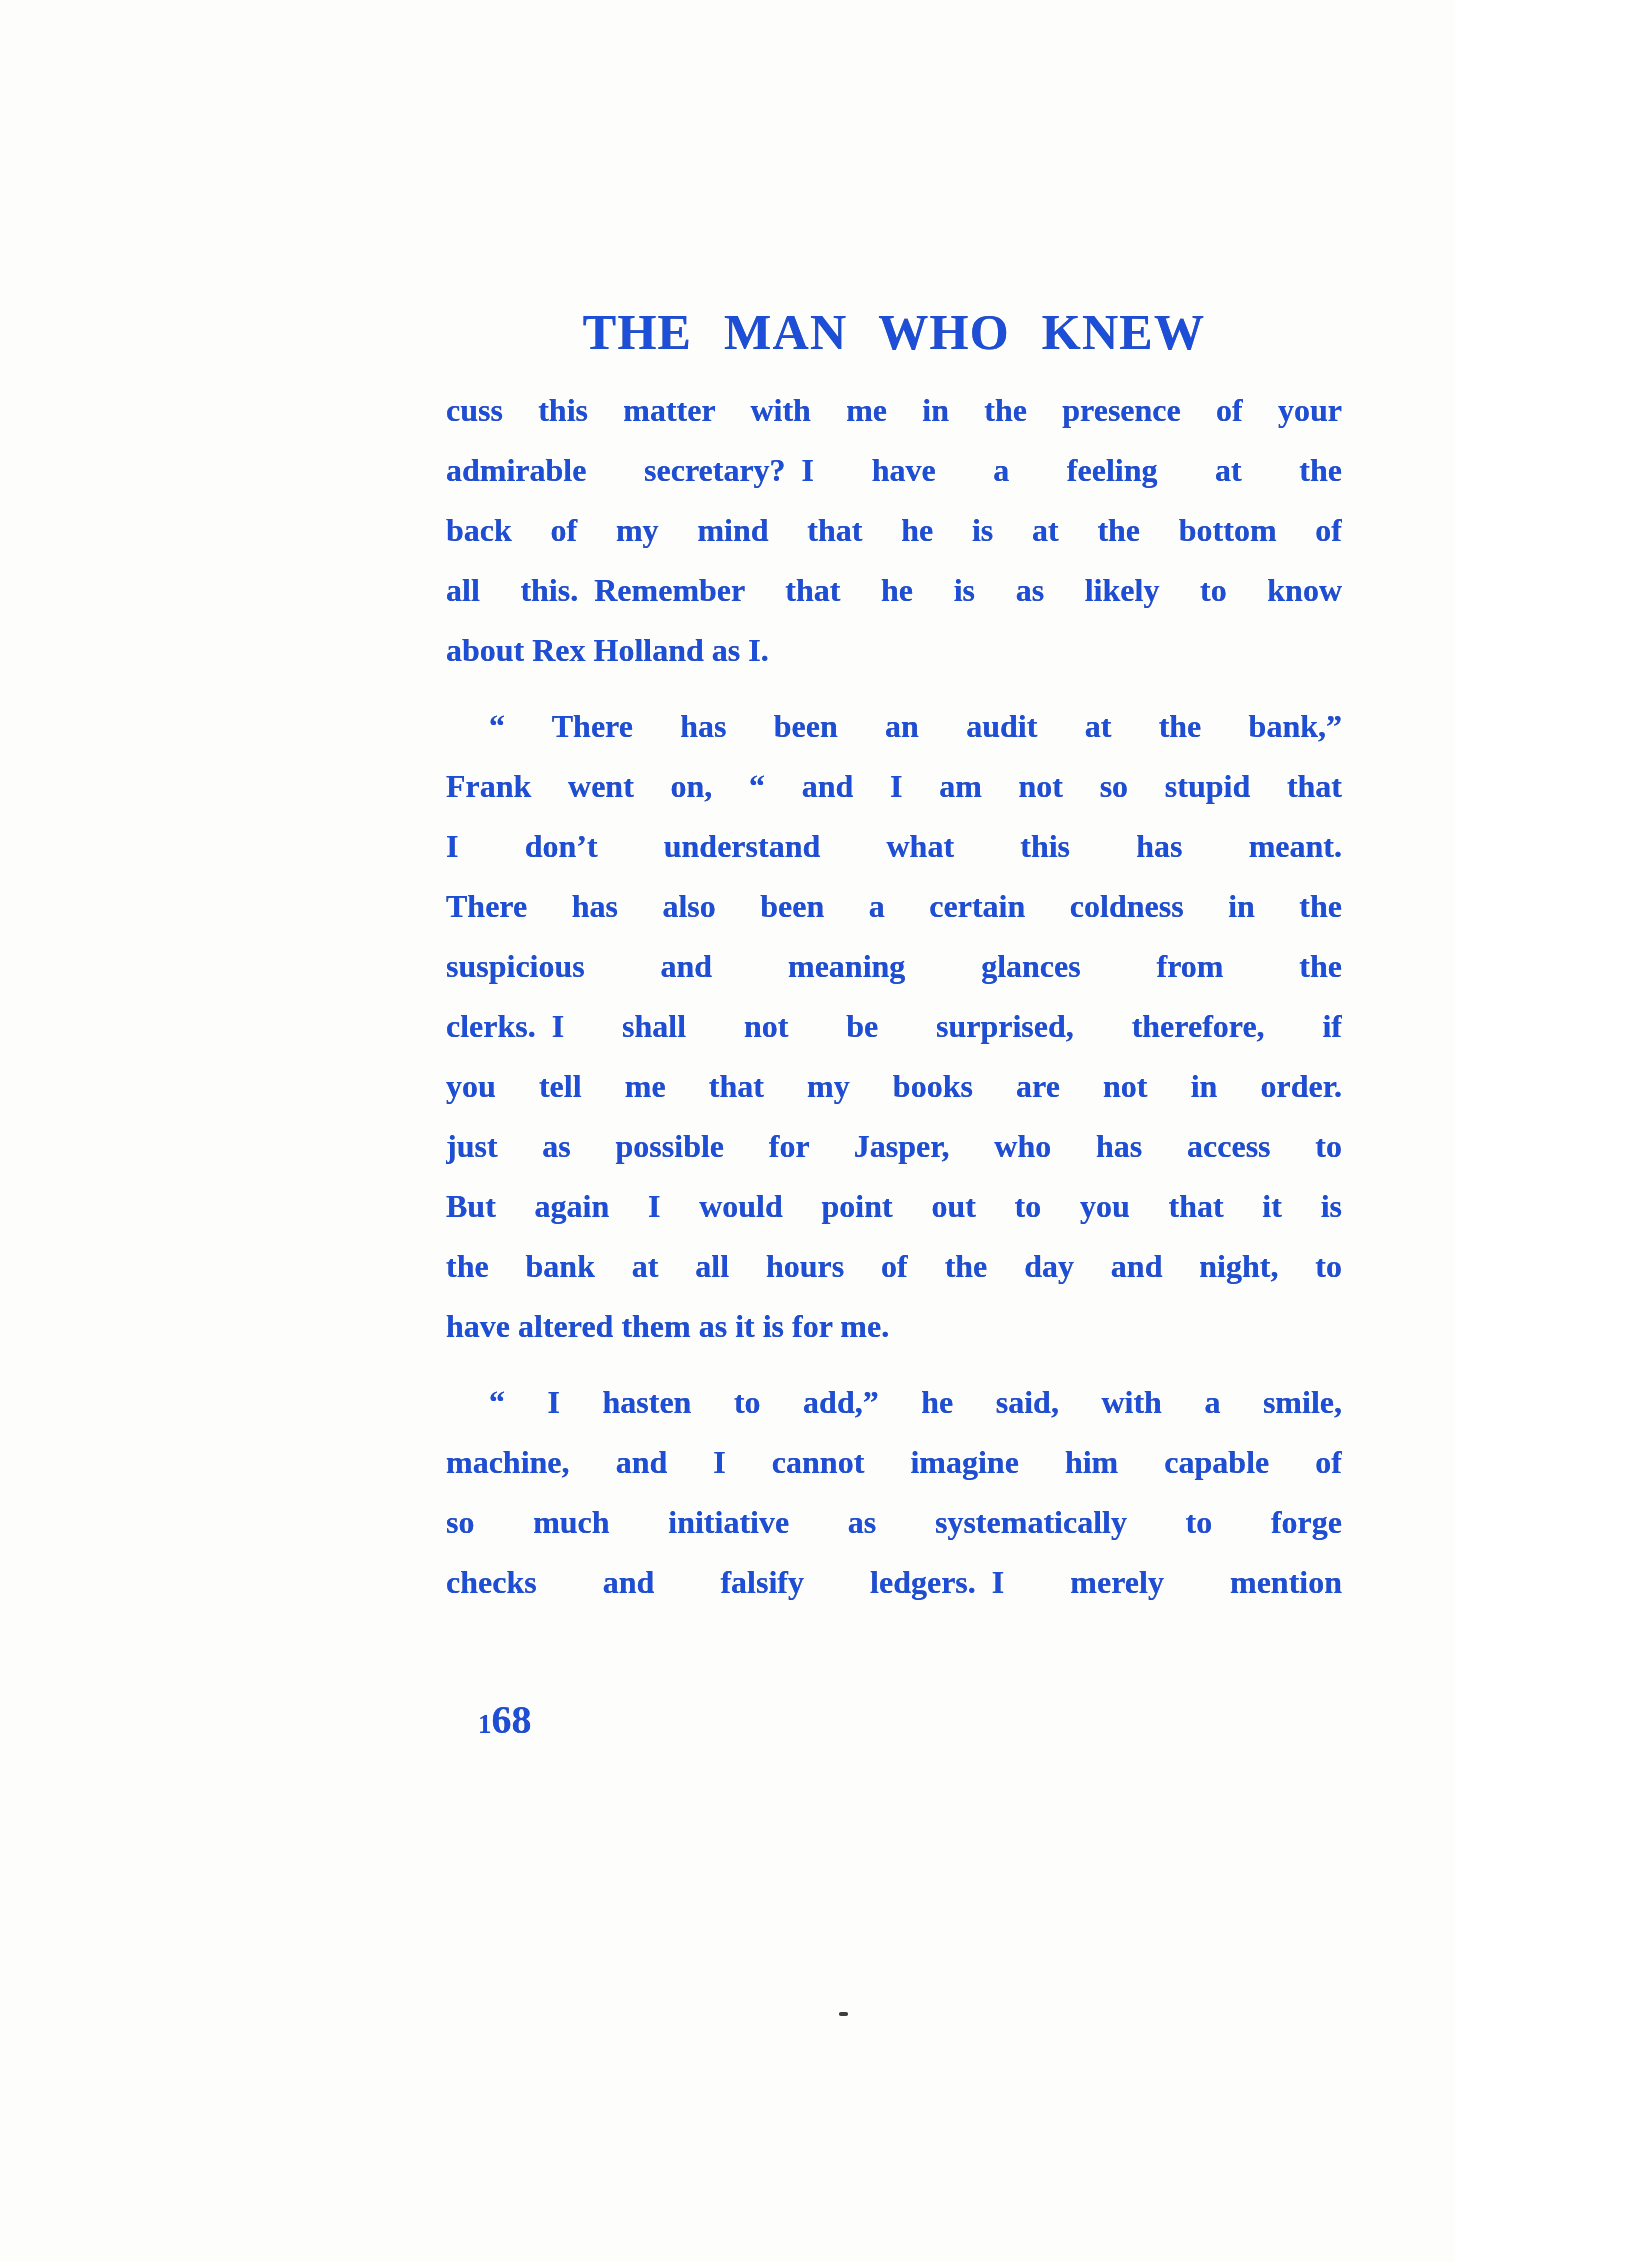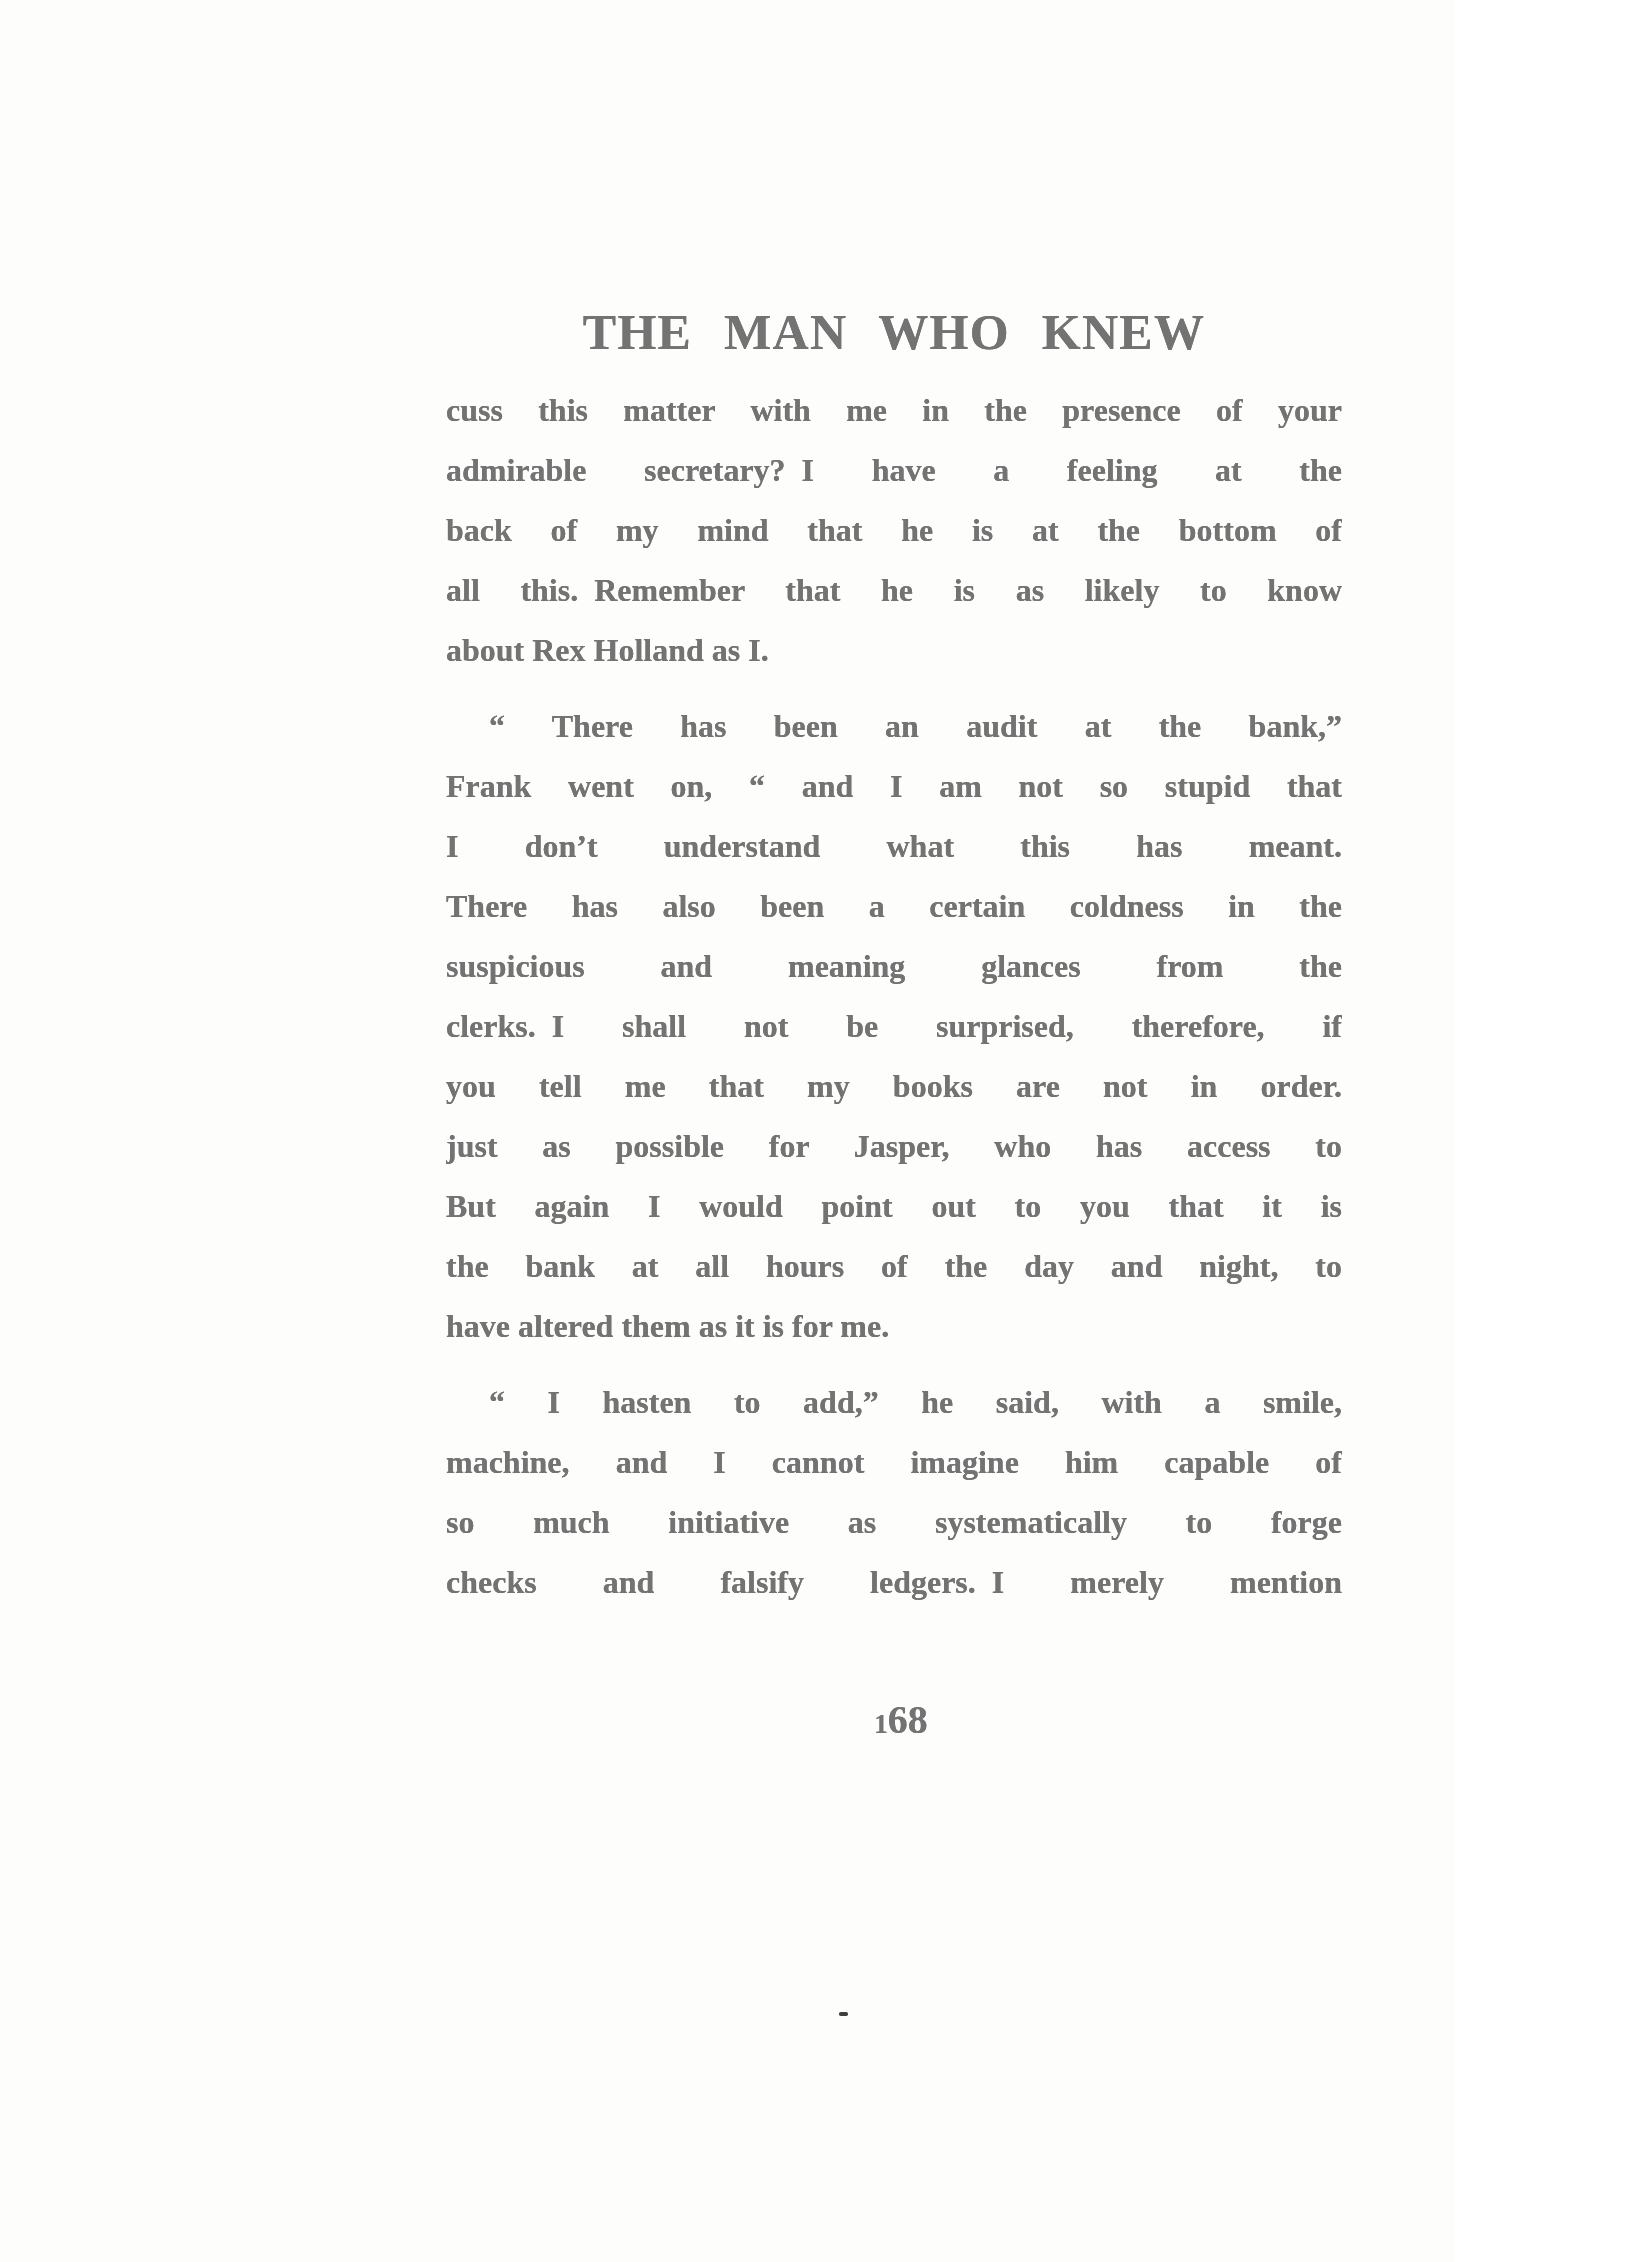--- a/index.html
+++ b/index.html
@@ -7,21 +7,21 @@
     padding: 0;
     background: #ffffff;
   }
   .page {
     position: relative;
     width: 1455px;
     height: 2263px;
     background: #fdfdfc;
     overflow: hidden;
     font-family: "Liberation Serif", "DejaVu Serif", serif;
-    color: #737373;
+    color: #1d4ed8;
   }
   .running-head {
     position: absolute;
     left: 446px;
     top: 307px;
     width: 896px;
     font-size: 50px;
     line-height: 50px;
     font-weight: bold;
     text-align: center;
@@ -46,29 +46,28 @@
     text-justify: inter-word;
     overflow: hidden;
   }
   .line.indent { padding-left: 43px; margin-top: 16px; }
   .line.endline {
     text-align: left;
     text-align-last: left;
   }
   .page-number {
     position: absolute;
-    left: 438px;
+    left: 448px;
     top: 1690px;
     width: 896px;
     padding-left: 30px;
     box-sizing: border-box;
     line-height: 60px;
     font-size: 40px;
     font-weight: bold;
-    text-align: center;
     text-shadow: 0 0 0.5px rgba(0,0,0,0.5);
   }
   .page-number .osf-one {
     font-size: 27px;
   }
   .ink-speck {
     position: absolute;
     left: 839px;
     top: 2012px;
     width: 9px;

